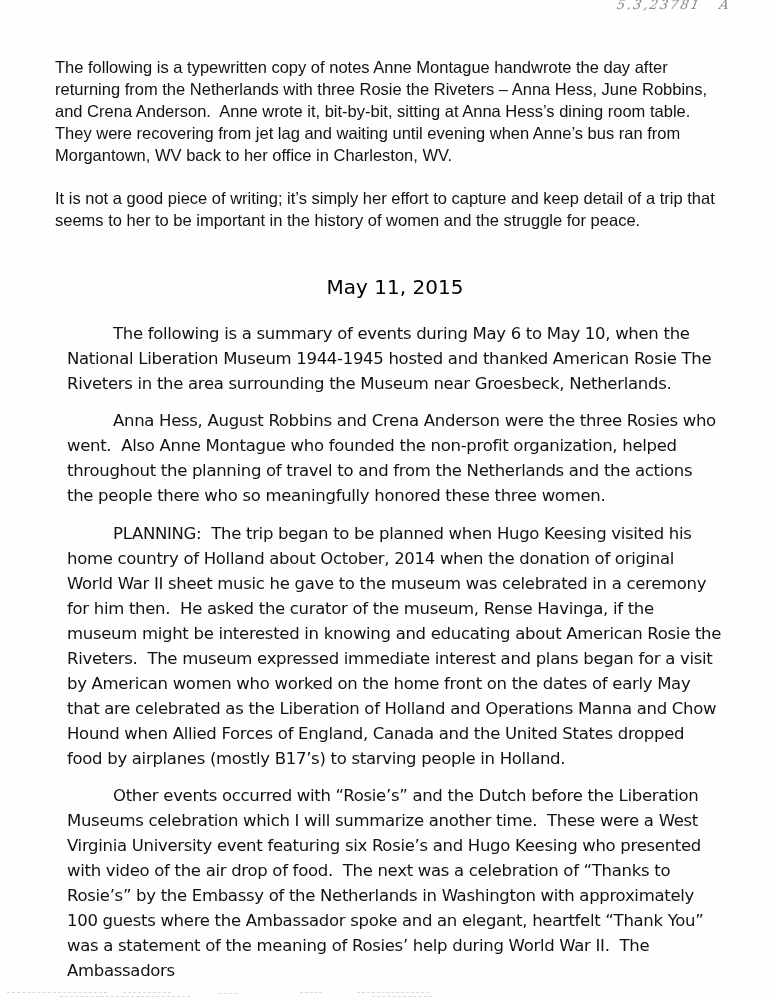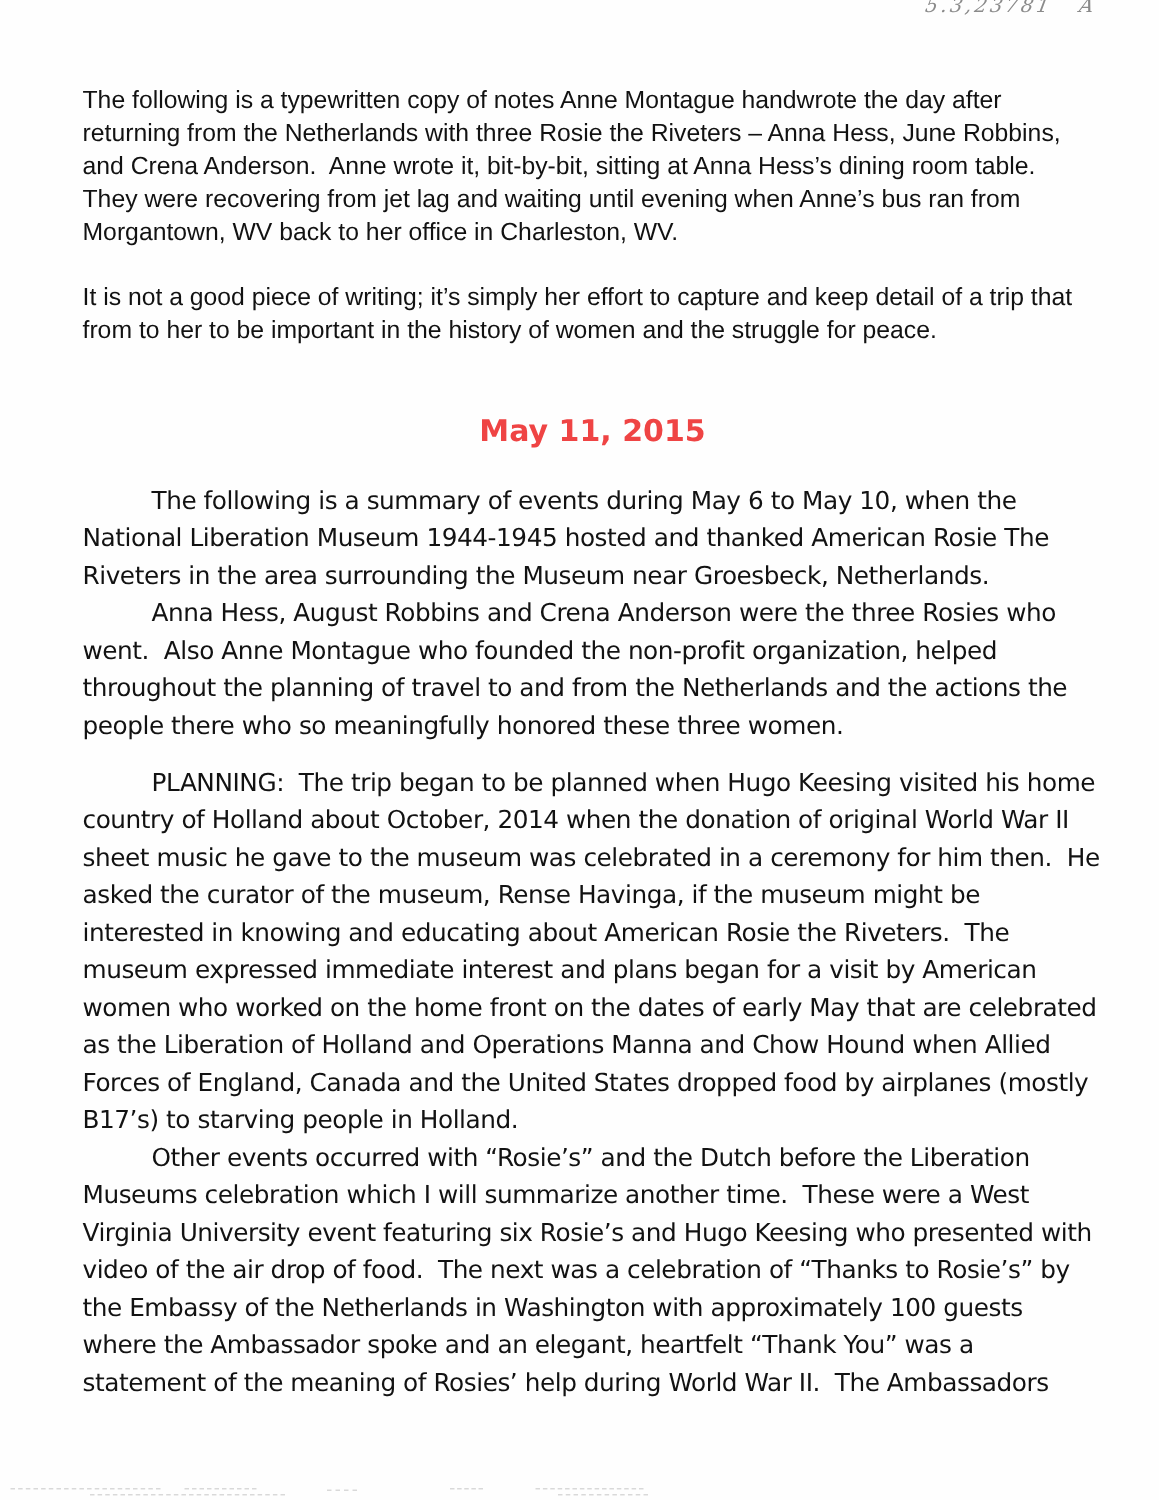--- a/index.html
+++ b/index.html
@@ -34,32 +34,32 @@
     font-family: "Liberation Sans", sans-serif;
     font-size: 16.5px;
     line-height: 22px;
     margin: 16px 0 21px 0;
     color: #121212;
     white-space: pre-wrap;
   }
   .date-heading {
     font-family: "DejaVu Sans", sans-serif;
     font-size: 20px;
-    font-weight: bold;
+    font-weight: normal;
     text-align: center;
     margin: 44px 0 22px 0;
-    color: #ef4444;
+    color: #000000;
   }
   .notes p {
     font-family: "DejaVu Sans", sans-serif;
     font-size: 16.5px;
     line-height: 25px;
     letter-spacing: -0.3px;
     text-indent: 46px;
-    margin: 0;
+    margin: 12px;
     color: #121212;
     white-space: pre-wrap;
   }
   .notes p.spaced {
     margin-top: 13px;
   }
   .scan-artifact {
     position: absolute;
     height: 0;
     border-top: 1px dashed #d9d9d9;
@@ -74,21 +74,21 @@
 </style>
 </head>
 <body>
 
 <div class="page">
 
   <div class="annotation">5.3,23781   A</div>
 
   <div class="intro">
     <p>The following is a typewritten copy of notes Anne Montague handwrote the day after returning from the Netherlands with three Rosie the Riveters – Anna Hess, June Robbins, and Crena Anderson.  Anne wrote it, bit-by-bit, sitting at Anna Hess’s dining room table.  They were recovering from jet lag and waiting until evening when Anne’s bus ran from Morgantown, WV back to her office in Charleston, WV.</p>
-    <p>It is not a good piece of writing; it’s simply her effort to capture and keep detail of a trip that from to her to be important in the history of women and the struggle for peace.</p>
+    <p>It is not a good piece of writing; it’s simply her effort to capture and keep detail of a trip that seems to her to be important in the history of women and the struggle for peace.</p>
   </div>
 
   <h1 class="date-heading">May 11, 2015</h1>
 
   <div class="notes">
     <p>The following is a summary of events during May 6 to May 10, when the National Liberation Museum 1944-1945 hosted and thanked American Rosie The Riveters in the area surrounding the Museum near Groesbeck, Netherlands.</p>
     <p>Anna Hess, August Robbins and Crena Anderson were the three Rosies who went.  Also Anne Montague who founded the non-profit organization, helped throughout the planning of travel to and from the Netherlands and the actions the people there who so meaningfully honored these three women.</p>
     <p class="spaced">PLANNING:  The trip began to be planned when Hugo Keesing visited his home country of Holland about October, 2014 when the donation of original World War II sheet music he gave to the museum was celebrated in a ceremony for him then.  He asked the curator of the museum, Rense Havinga, if the museum might be interested in knowing and educating about American Rosie the Riveters.  The museum expressed immediate interest and plans began for a visit by American women who worked on the home front on the dates of early May that are celebrated as the Liberation of Holland and Operations Manna and Chow Hound when Allied Forces of England, Canada and the United States dropped food by airplanes (mostly B17’s) to starving people in Holland.</p>
     <p>Other events occurred with “Rosie’s” and the Dutch before the Liberation Museums celebration which I will summarize another time.  These were a West Virginia University event featuring six Rosie’s and Hugo Keesing who presented with video of the air drop of food.  The next was a celebration of “Thanks to Rosie’s” by the Embassy of the Netherlands in Washington with approximately 100 guests where the Ambassador spoke and an elegant, heartfelt “Thank You” was a statement of the meaning of Rosies’ help during World War II.  The Ambassadors</p>
   </div>

